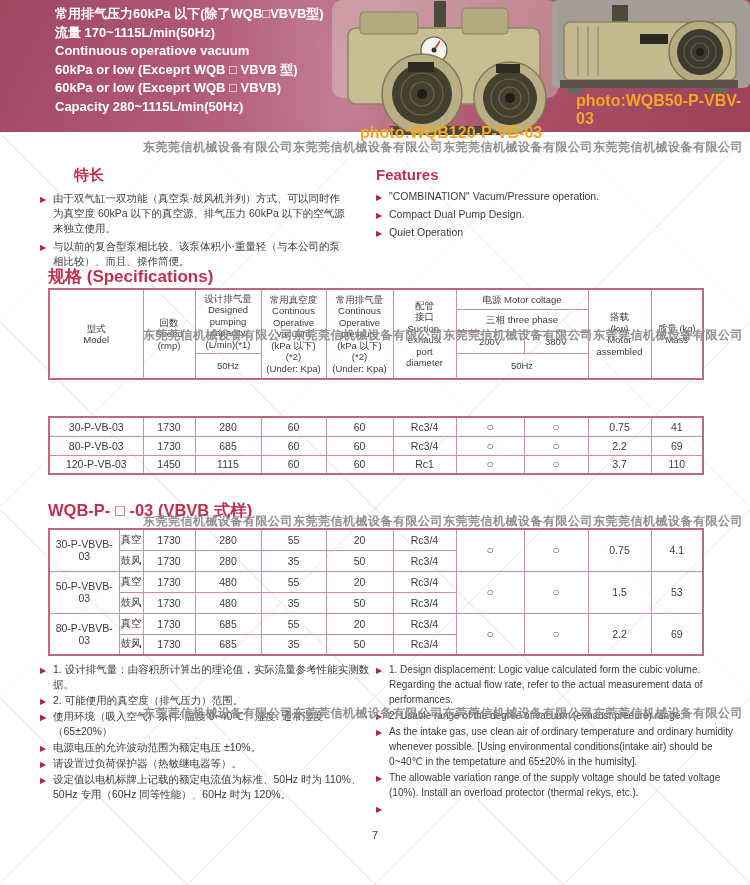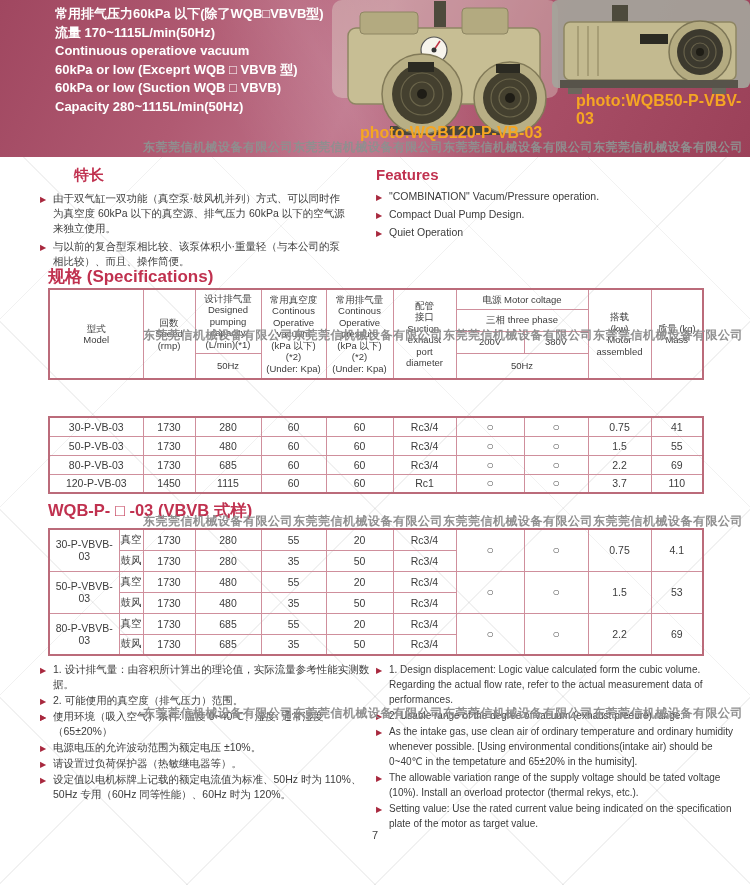--- a/index.html
+++ b/index.html
@@ -2,21 +2,21 @@
 <html><head>
 <meta charset="utf-8">
 <style>
   html,body{margin:0;padding:0;background:#fff;}
   .page{position:relative;width:750px;height:885px;overflow:hidden;background:#ffffff;
     font-family:"Liberation Sans","DejaVu Sans",sans-serif;color:#3c3c3c;
     background-image:
       repeating-linear-gradient(45deg, transparent 0 132px, rgba(120,120,120,0.10) 132px 133px),
       repeating-linear-gradient(-45deg, transparent 0 132px, rgba(120,120,120,0.10) 132px 133px);}
   
-  .banner{position:absolute;left:0;top:0;width:750px;height:157px;
+  .banner{position:absolute;left:0;top:0;width:750px;height:132px;
     background:linear-gradient(115deg,#a04760 0%,#b05a72 28%,#bd7188 48%,#a84e66 72%,#9b4159 100%);}
   .banner:before{content:"";position:absolute;inset:0;
     background:linear-gradient(60deg, rgba(255,255,255,0) 30%, rgba(255,255,255,0.10) 45%, rgba(255,255,255,0) 60%);}
   .banner-text{position:absolute;left:55px;top:5px;width:280px;color:#ffffff;font-weight:bold;
     font-size:13px;line-height:18.6px;white-space:nowrap;}
   .photo{position:absolute;}
   .photo-caption{position:absolute;font-size:16px;font-weight:bold;}
   
   .wm-row{position:absolute;left:15px;width:750px;height:15px;display:flex;justify-content:flex-end;
     padding:0 22px;box-sizing:border-box;z-index:6;pointer-events:none;}
@@ -62,21 +62,21 @@
 <body>
 
 <div class="page">
 
   <div class="banner">
     <div class="banner-text">
       <div>常用排气压力60kPa 以下(除了WQB□VBVB型)</div>
       <div>流量 170~1115L/min(50Hz)</div>
       <div>Continuous operatiove vacuum</div>
       <div>60kPa or low (Exceprt WQB □ VBVB 型)</div>
-      <div>60kPa or low (Suction WQB □ VBVB)</div>
+      <div>60kPa or low (Exceprt WQB □ VBVB)</div>
       <div>Capacity 280~1115L/min(50Hz)</div>
     </div>
 
     <div class="photo" style="left:330px;top:0;width:232px;height:137px;">
       <svg width="232" height="137" viewBox="0 0 232 137">
         <rect x="2" y="0" width="226" height="98" rx="10" fill="#e3ddcf" opacity="0.38"></rect>
         <rect x="18" y="28" width="192" height="76" rx="8" fill="#c7be94" stroke="#8e8663" stroke-width="1.5"></rect>
         <rect x="30" y="12" width="58" height="22" rx="4" fill="#b3aa80" stroke="#8e8663"></rect>
         <rect x="132" y="8" width="46" height="26" rx="4" fill="#b3aa80" stroke="#8e8663"></rect>
         <rect x="104" y="1" width="12" height="26" fill="#4d4a3c"></rect>
@@ -256,32 +256,20 @@
       <td>280</td>
       <td>60</td>
       <td>60</td>
       <td>Rc3/4</td>
       <td class="circ">○</td>
       <td class="circ">○</td>
       <td>0.75</td>
       <td>41</td>
     </tr>
     <tr>
-      <td colspan="2">50-P-VB-03</td>
-      <td>1730</td>
-      <td>480</td>
-      <td>60</td>
-      <td>60</td>
-      <td>Rc3/4</td>
-      <td class="circ">○</td>
-      <td class="circ">○</td>
-      <td>1.5</td>
-      <td>55</td>
-    </tr>
-    <tr>
       <td colspan="2">80-P-VB-03</td>
       <td>1730</td>
       <td>685</td>
       <td>60</td>
       <td>60</td>
       <td>Rc3/4</td>
       <td class="circ">○</td>
       <td class="circ">○</td>
       <td>2.2</td>
       <td>69</td>
@@ -394,20 +382,20 @@
         <li><span class="blt">▶</span><span>请设置过负荷保护器（热敏继电器等）。</span></li>
         <li><span class="blt">▶</span><span>设定值以电机标牌上记载的额定电流值为标准、50Hz 时为 110%、50Hz 专用（60Hz 同等性能）、60Hz 时为 120%。</span></li>
       </ul>
     </div>
     <div class="notes-en">
       <ul class="note-list">
         <li><span class="blt">▶</span><span>1. Design displacement: Logic value calculated form the cubic volume. Regarding the actual flow rate, refer to the actual measurement data of performances.</span></li>
         <li><span class="blt">▶</span><span>2. Usable range of the degree of vacuum (exhaust preeure) range.</span></li>
         <li><span class="blt">▶</span><span>As the intake gas, use clean air of ordinary temperature and ordinary humidity whenever possible. [Using environmental conditions(intake air) should be 0~40℃ in the tempetature and 65±20% in the humisity].</span></li>
         <li><span class="blt">▶</span><span>The allowable variation range of the supply voltage should be tated voltage (10%). Install an overload protector (thermal rekys, etc.).</span></li>
-        <li><span class="blt">▶</span><span>Setting value: Use the rated current value being indicated on the specification plate of the motor as target value.</span></li>
+        <li><span class="blt">▶</span></li>
       </ul>
     </div>
   </div>
 
   <div class="page-num">7</div>
 
 </div>
 
 </body></html>

